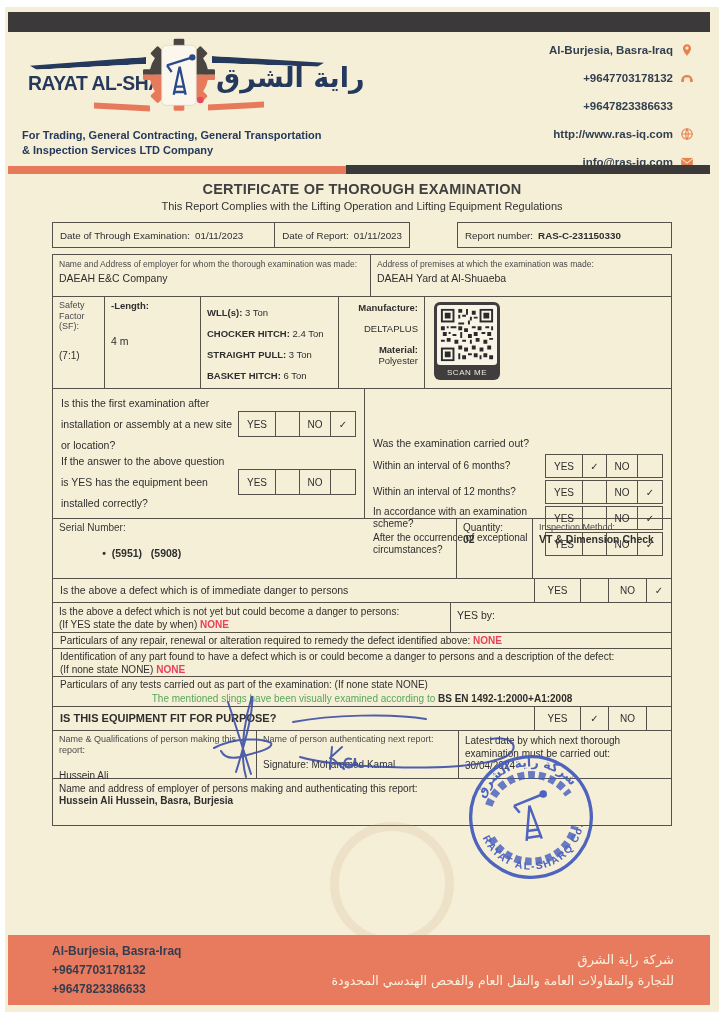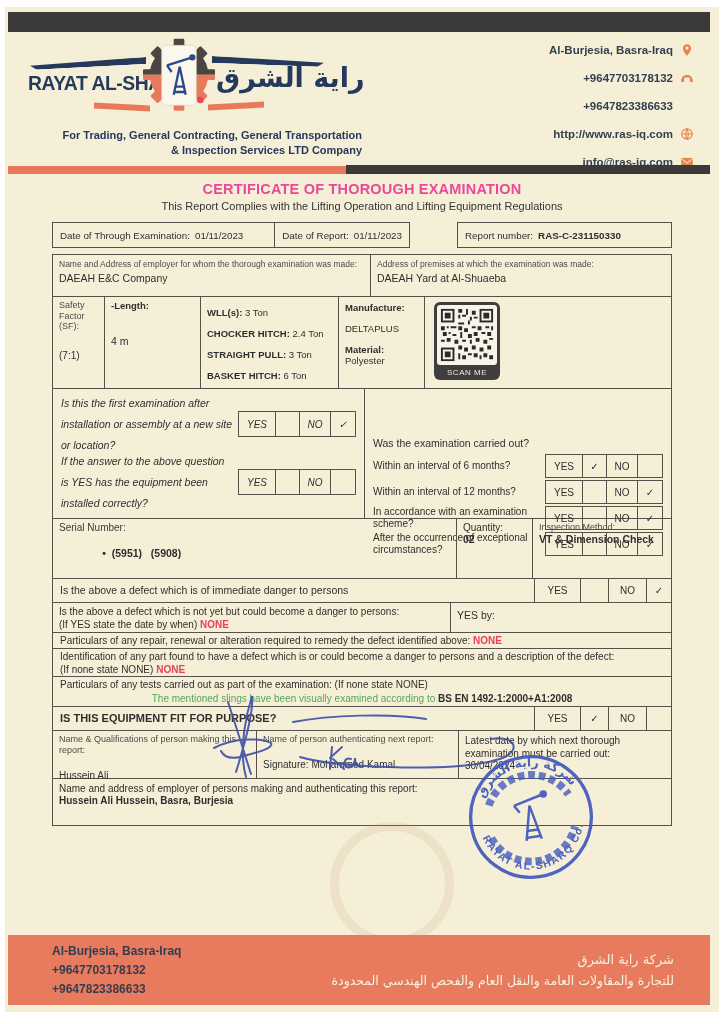--- a/index.html
+++ b/index.html
@@ -10,33 +10,33 @@
   .topbar { position:absolute; left:8px; top:12px; width:702px; height:20px; background:#3c393a; }
 
   
   .logo-en { position:absolute; left:28px; top:71px; font-size:21px; font-weight:bold; color:#25395c; letter-spacing:-0.5px; transform:scaleX(0.92); transform-origin:left; }
   .logo-ar { position:absolute; left:216px; top:62px; font-size:27px; font-weight:bold; color:#25395c; font-family:"DejaVu Sans", sans-serif; }
   .swoosh-n-l { position:absolute; left:30px; top:60px; width:116px; height:7px; background:#25395c; transform:skewY(-3deg); clip-path:polygon(0 40%,100% 0,100% 100%,6% 100%); }
   .swoosh-n-r { position:absolute; left:212px; top:58px; width:112px; height:7px; background:#25395c; transform:skewY(2deg); clip-path:polygon(0 0,100% 40%,94% 100%,0 100%); }
   .swoosh-o-l { position:absolute; left:94px; top:104px; width:56px; height:6px; background:#e87a5c; transform:skewY(3deg); }
   .swoosh-o-r { position:absolute; left:208px; top:103px; width:56px; height:6px; background:#e87a5c; transform:skewY(-3deg); }
   .gear-svg { position:absolute; left:139px; top:28px; width:80px; height:100px; }
-  .tagline { position:absolute; left:22px; top:128px; width:340px; text-align:right; color:#25395c; font-weight:bold; font-size:11px; line-height:15px; }
+  .tagline { position:absolute; left:22px; top:128px; width:340px; text-align:left; color:#25395c; font-weight:bold; font-size:11px; line-height:15px; }
 
   
   .contact { position:absolute; right:30px; top:36px; width:240px; }
   .contact-line { display:flex; justify-content:flex-end; align-items:center; gap:7px; height:28px; font-size:11.5px; font-weight:bold; color:#33404f; }
   .contact-line .ic { width:14px; height:14px; flex:0 0 14px; }
   .contact-line .ic.empty { visibility:hidden; }
 
   .divbar-l { position:absolute; left:8px; top:166px; width:338px; height:8px; background:#e87a5c; }
   .divbar-r { position:absolute; left:346px; top:165px; width:364px; height:9px; background:#3c393a; }
 
   .titleblk { position:absolute; left:52px; top:181px; width:620px; text-align:center; }
-  .title-main { font-size:14.5px; font-weight:bold; color:#ec4899; letter-spacing:0.2px; }
+  .title-main { font-size:14.5px; font-weight:bold; color:#404040; letter-spacing:0.2px; }
   .title-sub { font-size:11px; color:#333; margin-top:3px; }
   .lbl { font-size:8.5px; color:#4a4a4a; line-height:10.5px; }
   .val { font-size:10.5px; color:#2e2e2e; }
   .b { font-weight:bold; }
   .red { color:#e8415c; font-weight:bold; }
   .green { color:#57a65a; }
 
   .dates-row { position:absolute; left:52px; top:222px; width:620px; display:flex; }
   .dates-a { display:flex; width:358px; height:26px; border:1px solid #57514b; }
   .dates-a .c1 { width:228px; border-right:1px solid #57514b; }
@@ -235,21 +235,21 @@
         <div class="val" style="margin-top:24px;">4 m</div>
       </div>
       <div class="td" style="width:138px; padding-top:5px;">
         <div class="val" style="line-height:21px; font-size:9.5px; white-space:nowrap;">
           <span class="b">WLL(s):</span> <span>3 Ton</span><br>
           <span class="b">CHOCKER HITCH:</span> <span>2.4 Ton</span><br>
           <span class="b">STRAIGHT PULL:</span> <span>3 Ton</span><br>
           <span class="b">BASKET HITCH:</span> <span>6 Ton</span>
         </div>
       </div>
-      <div class="td" style="width:86px; padding-top:5px;">
+      <div class="td" style="width:86px; padding-top:5px;text-align:right;">
         <div class="val b" style="font-size:9.5px;">Manufacture:</div>
         <div class="val" style="margin-top:10px; font-size:9.5px;">DELTAPLUS</div>
         <div class="val b" style="margin-top:10px; font-size:9.5px;">Material:</div>
         <div class="val" style="font-size:9.5px;">Polyester</div>
       </div>
       <div class="td" style="flex:1;">
         <div class="qr-frame">
           <div class="qr-white">
             <svg viewBox="0 0 29 29" width="56" height="56">
               <g fill="#2a2a2a">
@@ -261,21 +261,21 @@
                 <path d="M10 1h2v2h-2z M14 1h1v3h-1z M17 2h2v2h-2z M10 4h1v2h-1z M12 4h2v1h-2z M16 5h1v2h-1z M18 5h2v1h-2z M10 8h3v1h-3z M15 7h1v2h-1z M1 10h2v2H1z M4 10h1v1H4z M6 10h3v1H6z M10 10h2v2h-2z M13 11h2v2h-2z M17 10h2v1h-2z M20 10h2v2h-2z M24 10h2v1h-2z M27 10h1v2h-1z M2 13h2v2H2z M5 13h1v1H5z M7 14h2v1H7z M11 13h1v3h-1z M15 14h2v2h-2z M18 13h2v2h-2z M22 13h2v1h-2z M25 13h2v2h-2z M1 17h2v1H1z M4 16h2v2H4z M8 17h2v2H8z M12 17h2v1h-2z M16 17h1v2h-1z M19 16h2v2h-2z M23 17h2v2h-2z M26 16h2v1h-2z M10 20h2v2h-2z M13 21h2v2h-2z M17 20h2v2h-2z M21 21h2v2h-2z M25 20h2v2h-2z M10 24h1v3h-1z M12 25h2v2h-2z M15 24h2v1h-2z M18 24h2v2h-2z M21 25h1v2h-1z M23 24h2v2h-2z M26 25h2v2h-2z"></path>
               </g>
             </svg>
           </div>
           <div class="qr-label">SCAN ME</div>
         </div>
       </div>
     </div>
 
     <div class="tr r-quest">
-      <div class="td" style="width:312px; padding:6px 8px;font-style:italic;">
+      <div class="td" style="width:312px; padding:6px 8px;">
         <div style="display:flex; align-items:center; height:58px;">
           <div class="qtext" style="flex:1; padding-right:6px;">Is this the first examination after installation or assembly at a new site or location?</div>
           <div class="ynbox">
             <div class="yn-yes">YES</div>
             <div class="yn-chk"></div>
             <div class="yn-no">NO</div>
             <div class="yn-chk">✓</div>
           </div>
         </div>
         <div style="display:flex; align-items:center; height:58px;">

